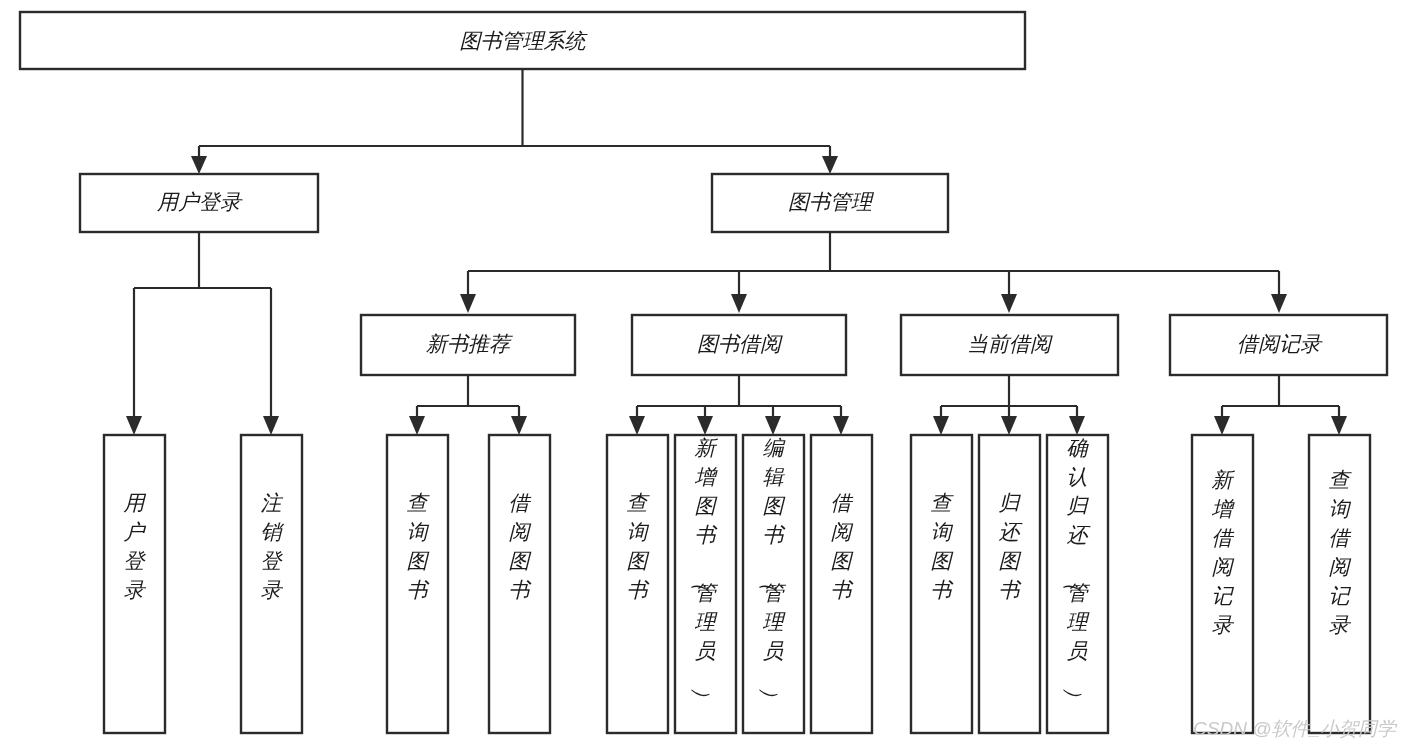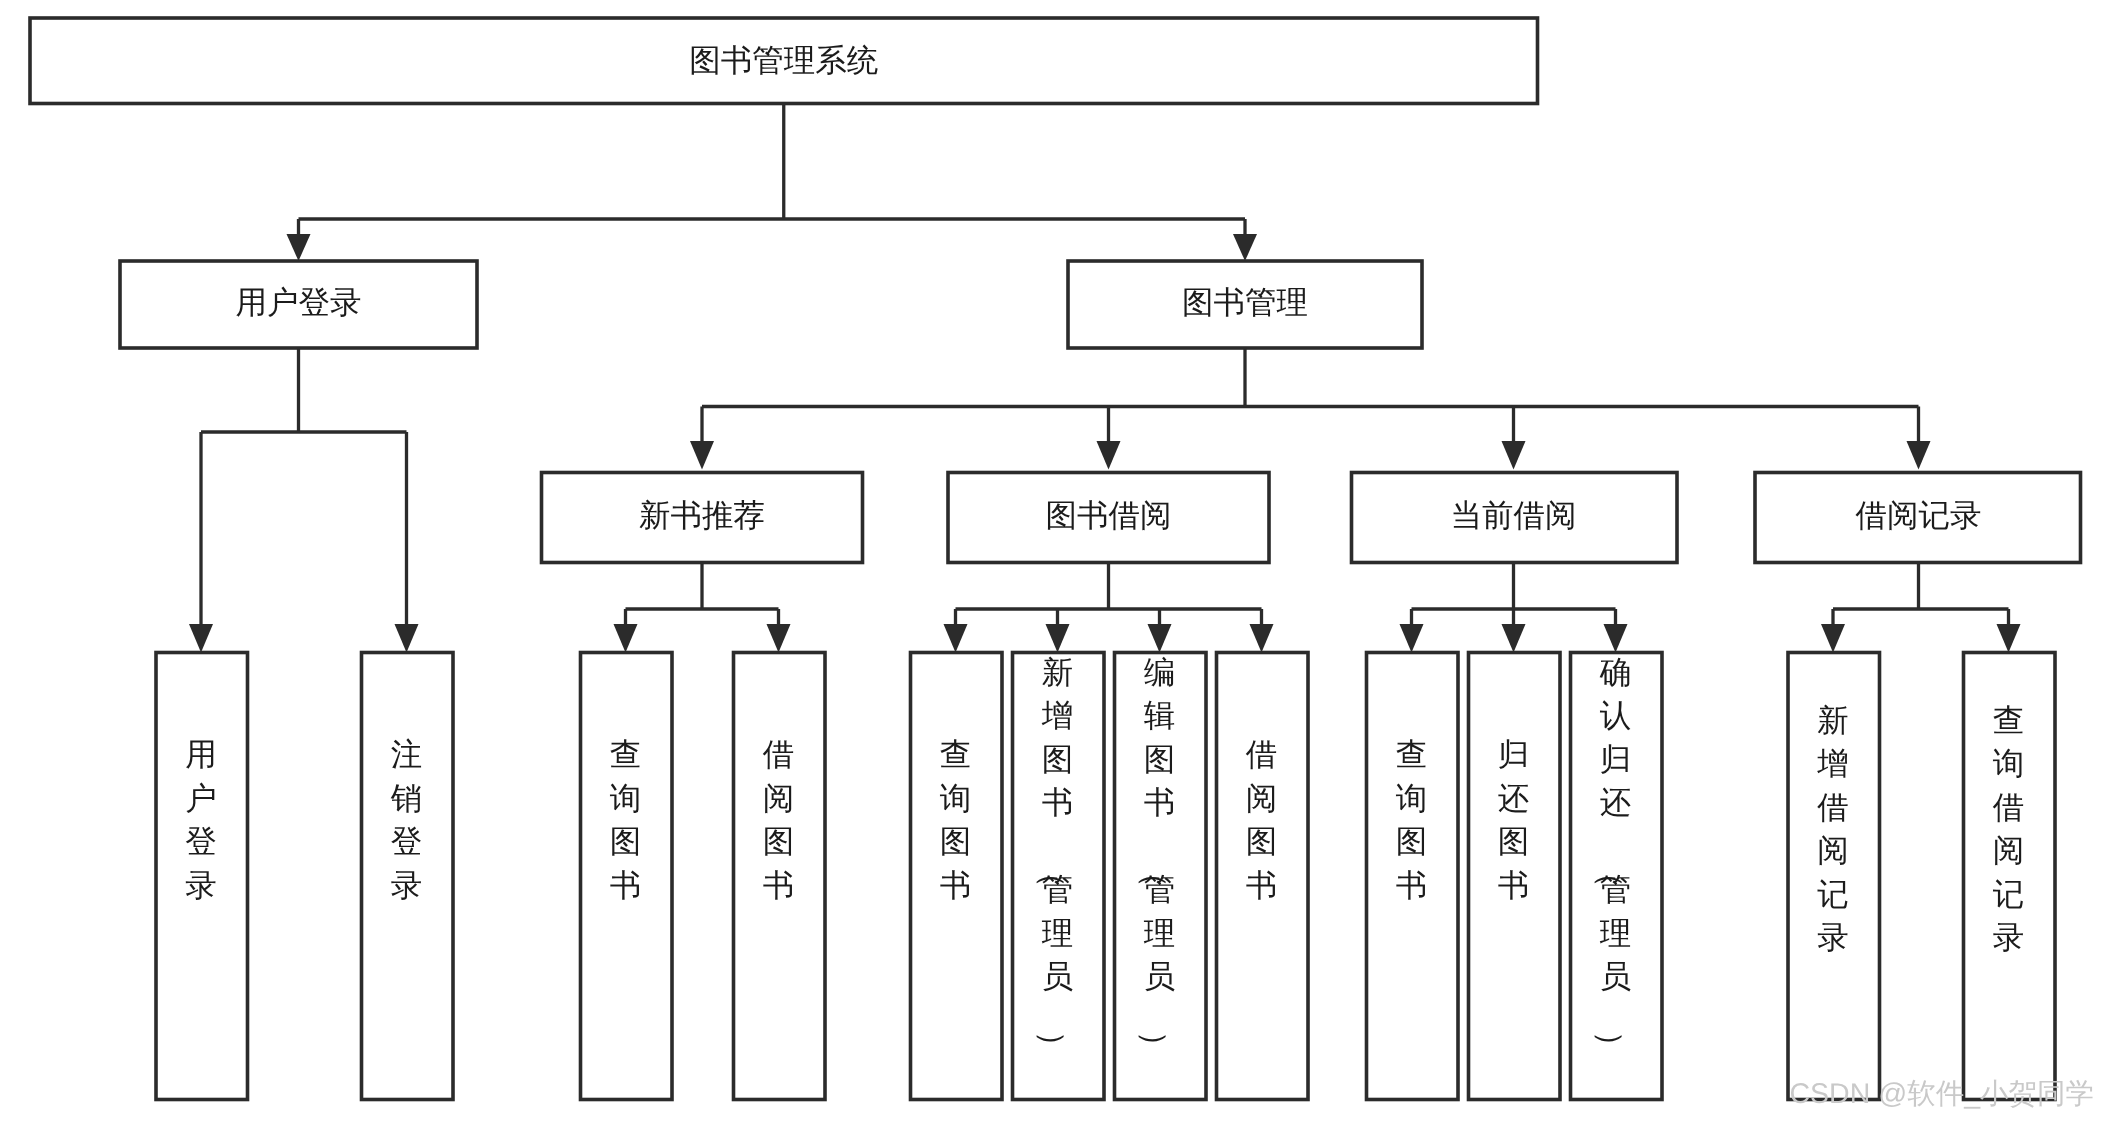--- a/index.html
+++ b/index.html
@@ -13,20 +13,21 @@
     font-family: "Liberation Sans", "DejaVu Sans", sans-serif;
     overflow: hidden;
     position: relative;
   }
   #diagram-root {
     position: absolute;
     left: 0;
     top: 0;
     width: 1405px;
     height: 589px;
+    font-style: italic;
   }
   svg.diagram {
     display: block;
     width: 1405px;
     height: 747px;
   }
   .node-box {
     fill: #ffffff;
     stroke: #2b2b2b;
     stroke-width: 2.4;

